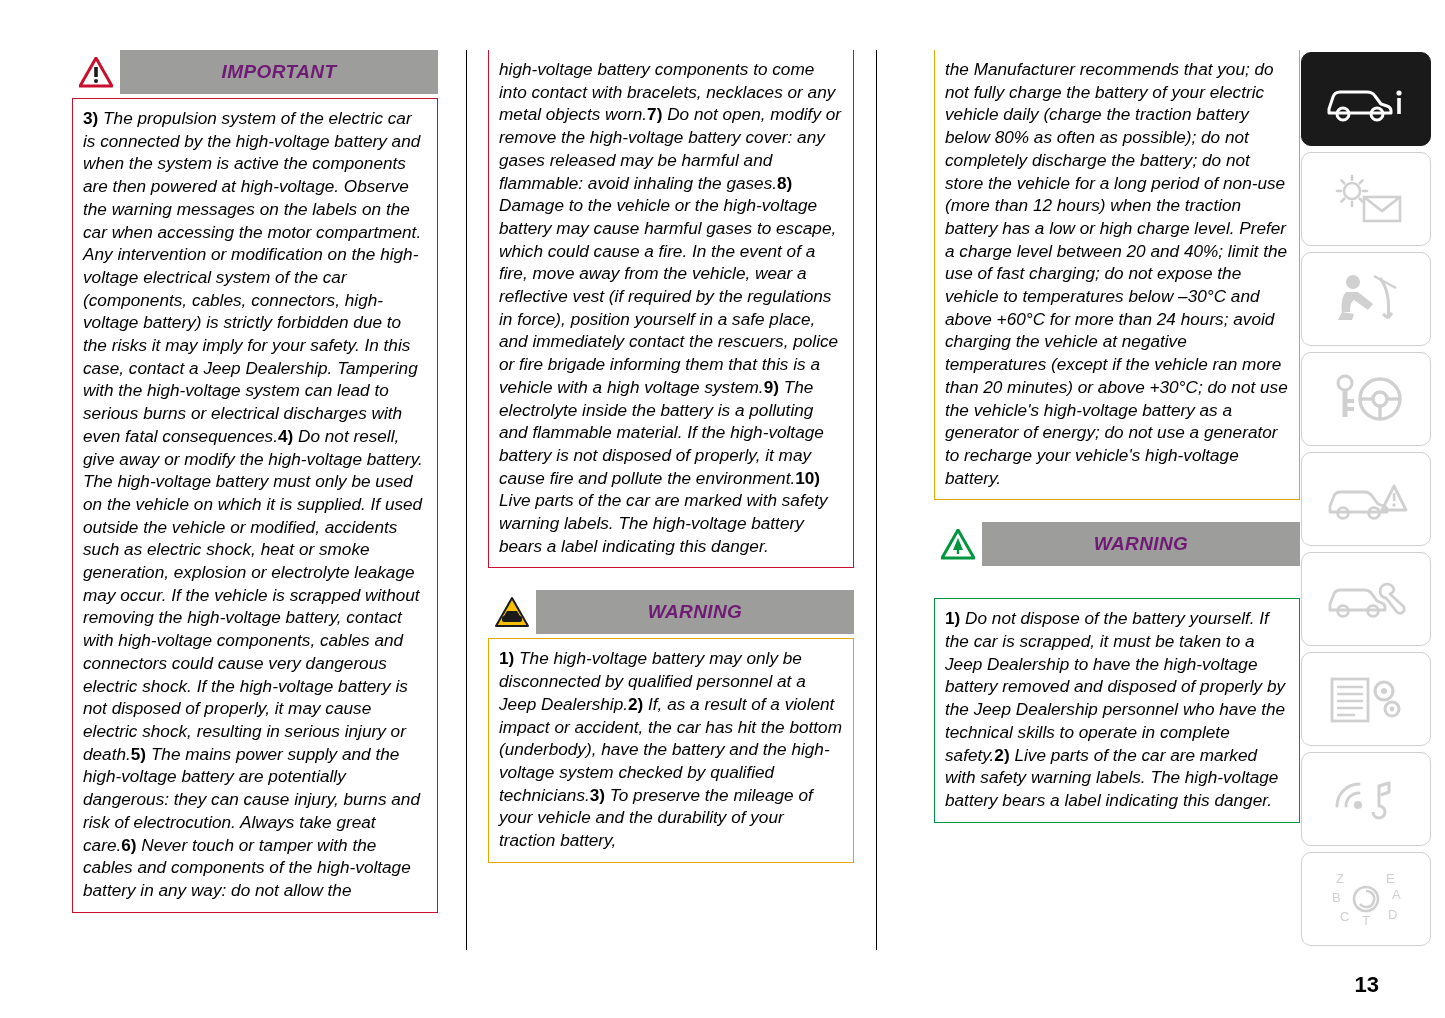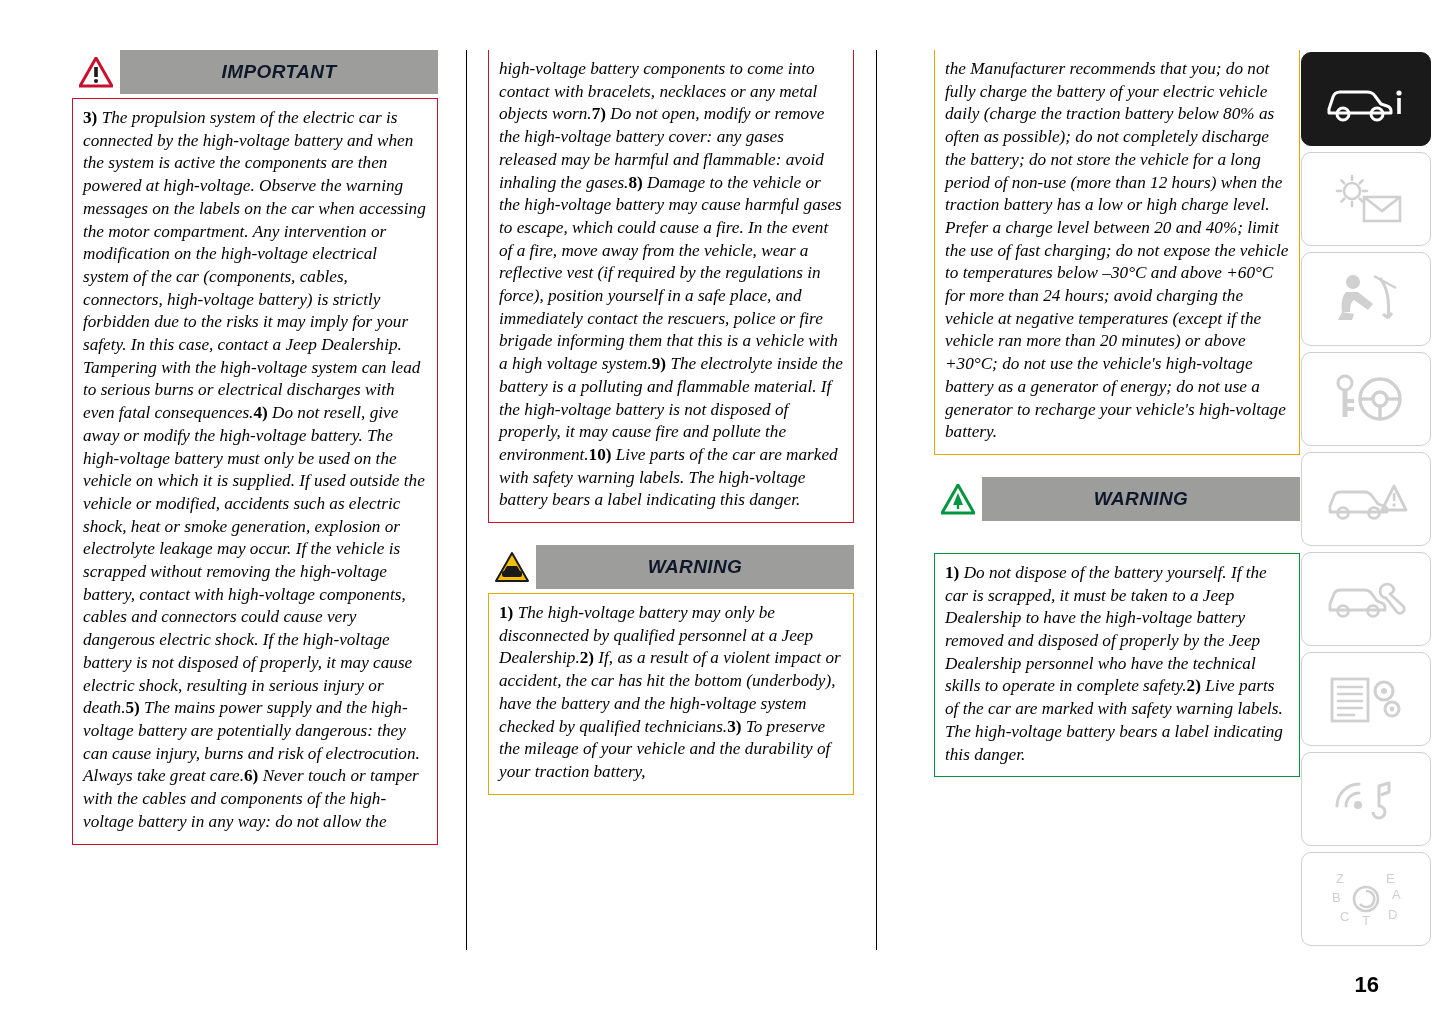--- a/index.html
+++ b/index.html
@@ -57,33 +57,32 @@
     border: 1px solid transparent;
   }
   .hdr-bar {
     flex: 1 1 auto;
     background: #9d9d9c;
     display: flex;
     align-items: center;
     justify-content: center;
   }
   .hdr-bar span {
-    color: #0f172a;
+    color: #701a75;
     font-weight: bold;
     font-style: italic;
     font-size: 19px;
     letter-spacing: 0.4px;
   }
 
   
   .note {
     border: 1.5px solid #000;
     padding: 8px 10px 10px 10px;
     box-sizing: border-box;
-    font-family: Liberation Serif, serif;
   }
   .note.red    { border-color: #c8102e; }
   .note.yellow { border-color: #e3a800; }
   .note.green  { border-color: #009640; margin-top: 32px; }
 
   .note p {
     margin: 0;
     font-style: italic;
     font-size: 17.2px;
     line-height: 1.32;
@@ -330,15 +329,15 @@
           <text x="68" y="30">A</text>
           <text x="16" y="52">C</text>
           <text x="38" y="56">T</text>
           <text x="64" y="50">D</text>
         </g>
       </svg>
     </div>
 
   </div>
 
-  <div class="page-number">16</div>
+  <div class="page-number">13</div>
 
 </div>
 
 </body></html>

